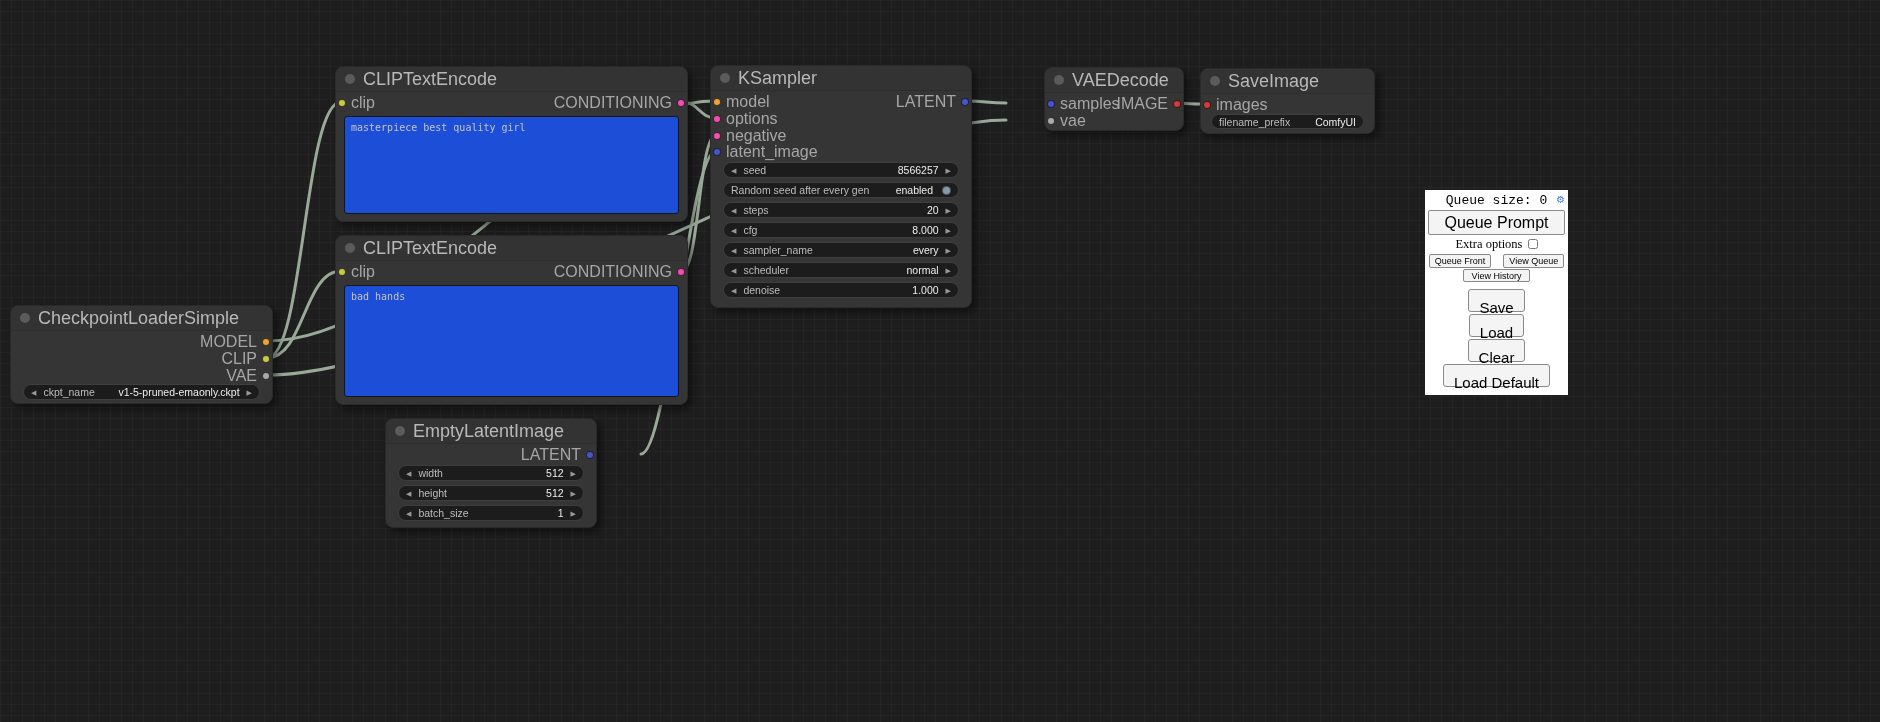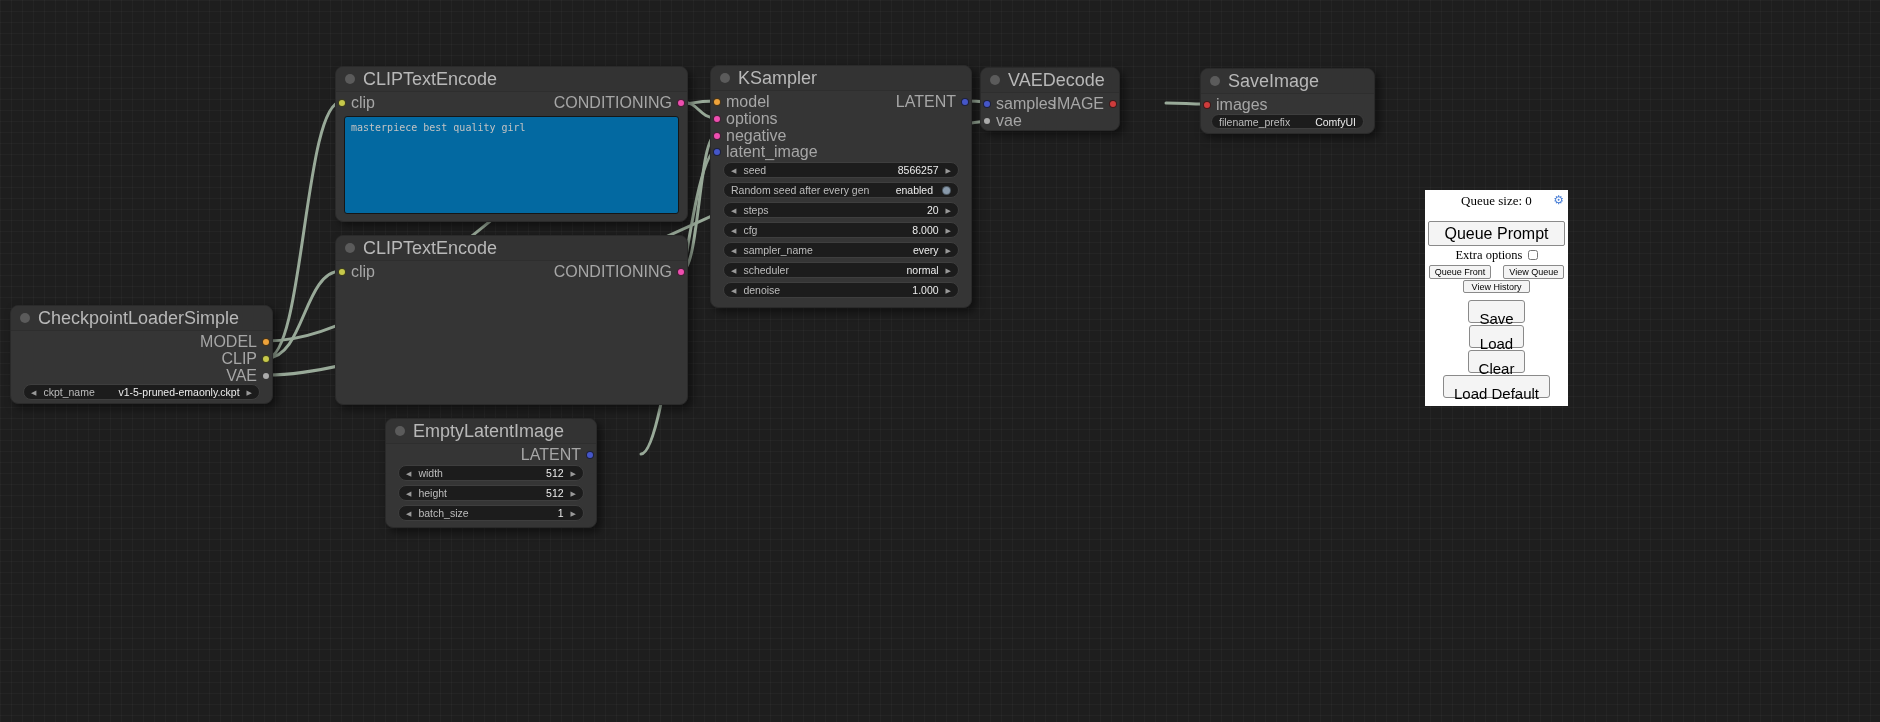--- a/index.html
+++ b/index.html
@@ -24,30 +24,30 @@
   .slot-label{position:absolute;font-size:16px;line-height:14px;color:#a6a6a6;white-space:nowrap}
   .slot-label.in{left:15px}
   .slot-label.out{right:15px}
   .widget{position:absolute;left:12px;right:12px;height:16px;background:#1c1c1c;border:1px solid #3e3e3e;
     border-radius:8px;display:flex;align-items:center;padding:0 7px;gap:7px;font-size:10.5px;white-space:nowrap}
   .widget.narrow{left:10px;right:10px;height:15px}
   .arr{color:#999999;font-size:7px;flex:none;line-height:1}
   .wlabel{color:#bdbdbd}
   .wvalue{color:#ececec;margin-left:auto}
   .toggle-dot{width:9px;height:9px;border-radius:50%;flex:none;margin-left:2px;border:1px solid rgba(0,0,0,.4)}
-  .prompt{position:absolute;background:#0369a1;border:1px solid #161616;border-radius:3px;color:#c3c3c3;
+  .prompt{position:absolute;background:#1d4ed8;border:1px solid #161616;border-radius:3px;color:#c3c3c3;
     font-family:"DejaVu Sans Mono",monospace;font-size:10px;line-height:1.35;padding:4px 6px;
     resize:none;outline:none;overflow:hidden}
   .menu{position:absolute;z-index:4;left:1425px;top:190px;width:143px;background:#ffffff;
     padding:2px 3px 6px;text-align:center;color:#000}
-  .menu-row1{position:relative;font-family:Liberation Serif, serif;font-size:13px;height:17px;line-height:17px}
+  .menu-row1{position:relative;font-family:Liberation Mono, monospace;font-size:13px;height:17px;line-height:17px}
   .gear{position:absolute;right:1px;top:2px;font-size:12px;line-height:12px;color:#4a7fd6;cursor:pointer}
   button{font-family:"Liberation Sans",sans-serif;background:#f4f4f4;border:1px solid #8a8a8a;
     border-radius:2px;color:#000;cursor:pointer}
-  .qp{display:block;width:100%;height:25px;font-size:16px;margin:12px 0 2px}
+  .qp{display:block;width:100%;height:25px;font-size:16px;margin:1px 0 2px}
   .extra{font-family:"Liberation Serif",serif;font-size:12.5px;height:15px;line-height:15px;margin:2px 0}
   .extra input{width:10px;height:10px;vertical-align:-1px;margin-left:5px}
   .pair{display:flex;gap:12px;justify-content:center;margin:2px 0 1px}
   .pair button{font-size:9px;padding:1px 5px;height:14px}
   .vh{font-size:9px;padding:1px 8px;height:13px;margin:0 auto 7px;display:block}
   .bigbtn{display:block;margin:2px auto;font-size:15px;padding:9px 10px;border-radius:3px;height:23px}
 </style>
 </head>
 <body>
 
@@ -98,20 +98,21 @@
 
   <div class="node" style="left:335px;top:235px;width:353px;height:170px">
     <div class="titlebar">
       <span class="tdot" style="background: rgb(91, 91, 91);"></span>
       <span class="ttext">CLIPTextEncode</span>
     </div>
     <span class="port in" style="top: 32px; background: rgb(199, 201, 75);"></span>
     <span class="slot-label in" style="top:29px">clip</span>
     <span class="port out" style="top: 32px; background: rgb(239, 79, 176);"></span>
     <span class="slot-label out" style="top:29px">CONDITIONING</span>
+    <textarea class="prompt" style="inset: 49px 8px 7px;" spellcheck="false">bad hands</textarea>
   </div>
 
   <div class="node" style="left:710px;top:65px;width:262px;height:243px">
     <div class="titlebar">
       <span class="tdot" style="background: rgb(91, 91, 91);"></span>
       <span class="ttext">KSampler</span>
     </div>
     <span class="port in" style="top: 32px; background: rgb(237, 162, 59);"></span>
     <span class="slot-label in" style="top:29px">model</span>
     <span class="port in" style="top: 49px; background: rgb(239, 79, 176);"></span>
@@ -159,21 +160,21 @@
       <span class="arr">▶</span>
     </div>
     <div class="widget" style="top:216px">
       <span class="arr">◀</span>
       <span class="wlabel">denoise</span>
       <span class="wvalue">1.000</span>
       <span class="arr">▶</span>
     </div>
   </div>
 
-  <div class="node" style="left:980px;top:67px;width:140px;height:64px">
+  <div class="node" style="left:1044px;top:67px;width:140px;height:64px">
     <div class="titlebar">
       <span class="tdot" style="background: rgb(91, 91, 91);"></span>
       <span class="ttext">VAEDecode</span>
     </div>
     <span class="port in" style="top: 32px; background: rgb(69, 86, 200);"></span>
     <span class="slot-label in" style="top:29px">samples</span>
     <span class="port in" style="top: 49px; background: rgb(171, 171, 171);"></span>
     <span class="slot-label in" style="top:46px">vae</span>
     <span class="port out" style="top: 32px; background: rgb(206, 60, 60);"></span>
     <span class="slot-label out" style="top:29px">IMAGE</span>

